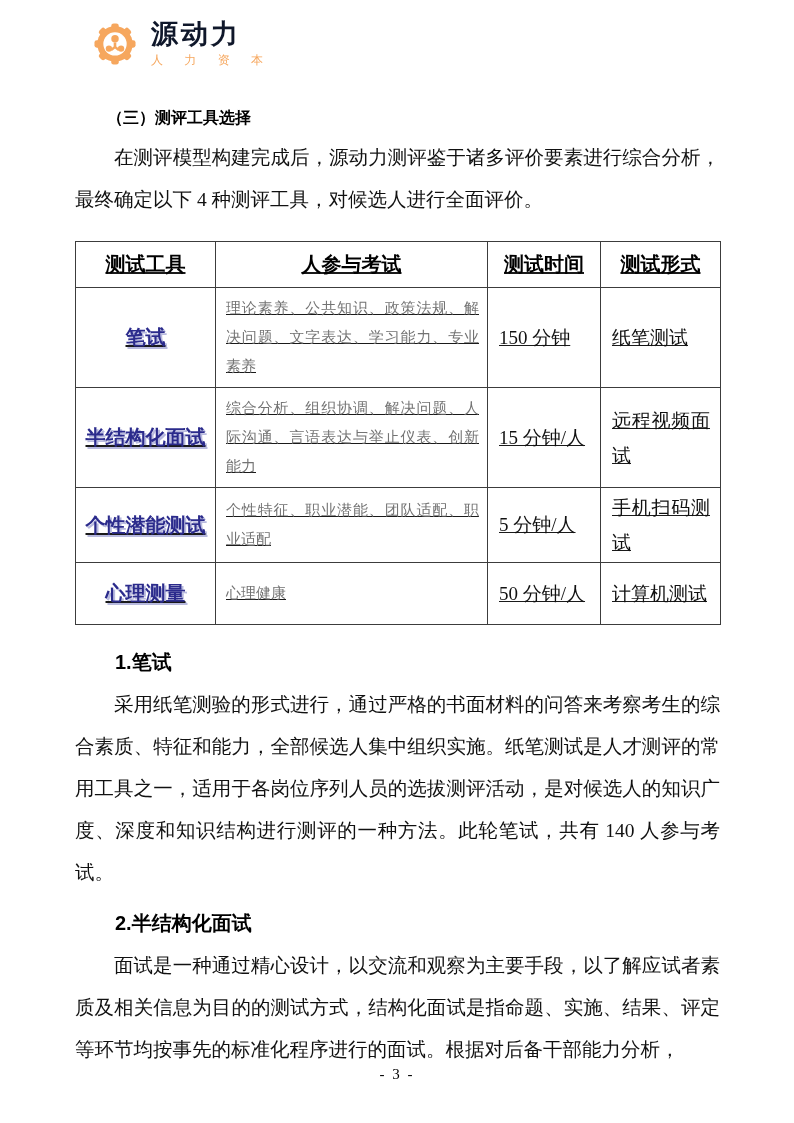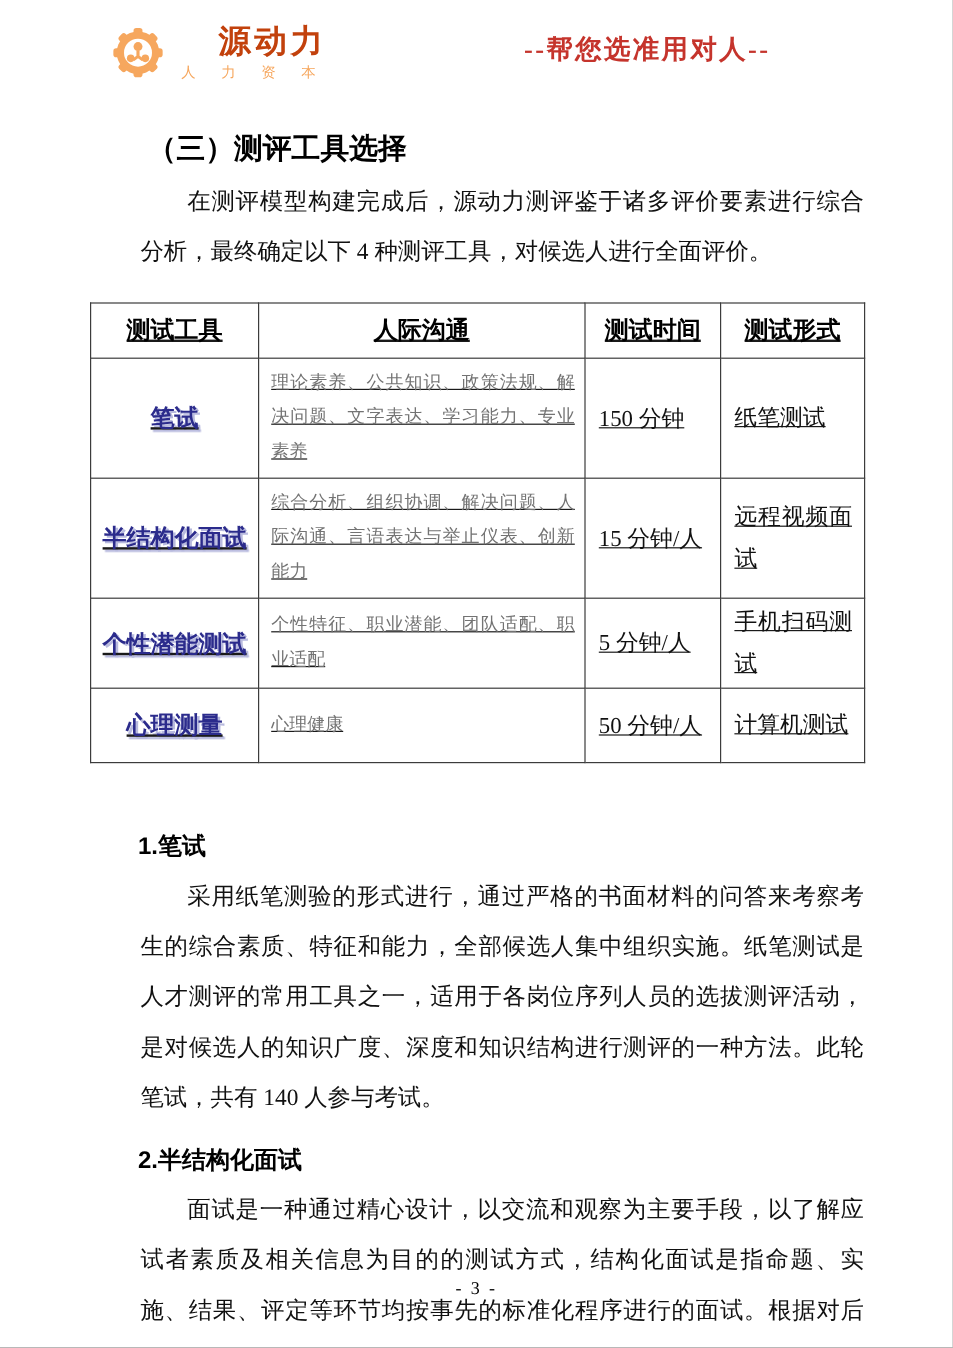--- a/index.html
+++ b/index.html
@@ -42,33 +42,32 @@
     font-family: "Liberation Serif", "DejaVu Serif", serif;
     font-weight: bold;
     font-size: 22px;
     letter-spacing: 2px;
     margin: 12px 78px 0 0;
   }
   
   .section-heading {
     font-family: "Liberation Sans", "DejaVu Sans", sans-serif;
     font-weight: bold;
-    font-size: 24px;
+    font-size: 16px;
     color: #000;
     text-indent: 2em;
     margin-top: 24px;
   }
   .body-par {
     font-size: 19.5px;
     line-height: 42px;
     text-align: justify;
     text-indent: 2em;
     margin-top: 8px;
     color: #111;
-    margin-left: 42px;
   }
   
   table.tools {
     width: 645px;
     margin-top: 20px;
     border-collapse: collapse;
     table-layout: fixed;
     text-decoration: underline;
   }
   table.tools th, table.tools td {
@@ -119,21 +118,21 @@
   tr.r4 td { height: 62px; }
   
   .sub-heading {
     font-family: "Liberation Sans", "DejaVu Sans", sans-serif;
     font-weight: bold;
     font-size: 20px;
     color: #000;
     text-indent: 2em;
     margin-top: 0;
   }
-  .sub-heading.first { margin-top: 56px; }
+  .sub-heading.first { margin-top: 24px; }
   .sub-heading.second { margin-top: 16px; }
   
   .page-footer {
     position: absolute;
     left: 0;
     right: 0;
     bottom: 40px;
     text-align: center;
     font-size: 15px;
     color: #000;
@@ -177,42 +176,41 @@
         </g>
         <circle cx="30" cy="31" r="12.5" fill="#ffffff"></circle>
         <g fill="#F6A75E">
           <circle cx="30" cy="25.5" r="4"></circle>
           <circle cx="23.5" cy="36" r="3.4"></circle>
           <circle cx="36.5" cy="36" r="3.4"></circle>
           <path d="M28.6 29.5 h2.8 v4.2 l3.6 2.6 -1.7 2.2 -3.3 -2.5 -3.3 2.5 -1.7 -2.2 3.6 -2.6 z"></path>
         </g>
       </svg>
       <div class="logo-text">
-        <span class="brand-name" style="color: #c2410c; text-align: right;">源动力</span>
+        <span class="brand-name" style="color: #0f172a;">源动力</span>
         <span class="brand-sub" style="color: rgb(246, 167, 94);">人 力 资 本</span>
       </div>
     </div>
-    <div class="slogan" style="color: rgb(197, 52, 44);">--帮您选准用对人--</div>
   </div>
 
   <div class="section-heading">（三）测评工具选择</div>
 
   <p class="body-par">在测评模型构建完成后，源动力测评鉴于诸多评价要素进行综合分析，最终确定以下 4 种测评工具，对候选人进行全面评价。</p>
 
   <table class="tools">
     <colgroup>
         <col class="c1">
         <col class="c2">
         <col class="c3">
         <col class="c4">
       </colgroup>
     <thead>
       <tr class="h-row">
         <th>测试工具</th>
-        <th>人际沟通</th>
+        <th>人参与考试</th>
         <th>测试时间</th>
         <th>测试形式</th>
       </tr>
     </thead>
     <tbody>
       <tr class="r1">
         <td class="tool" style="color: rgb(43, 43, 140);">笔试</td>
         <td class="elem">理论素养、公共知识、政策法规、解决问题、文字表达、学习能力、专业素养</td>
         <td class="time">150 分钟</td>
         <td class="form">纸笔测试</td>

